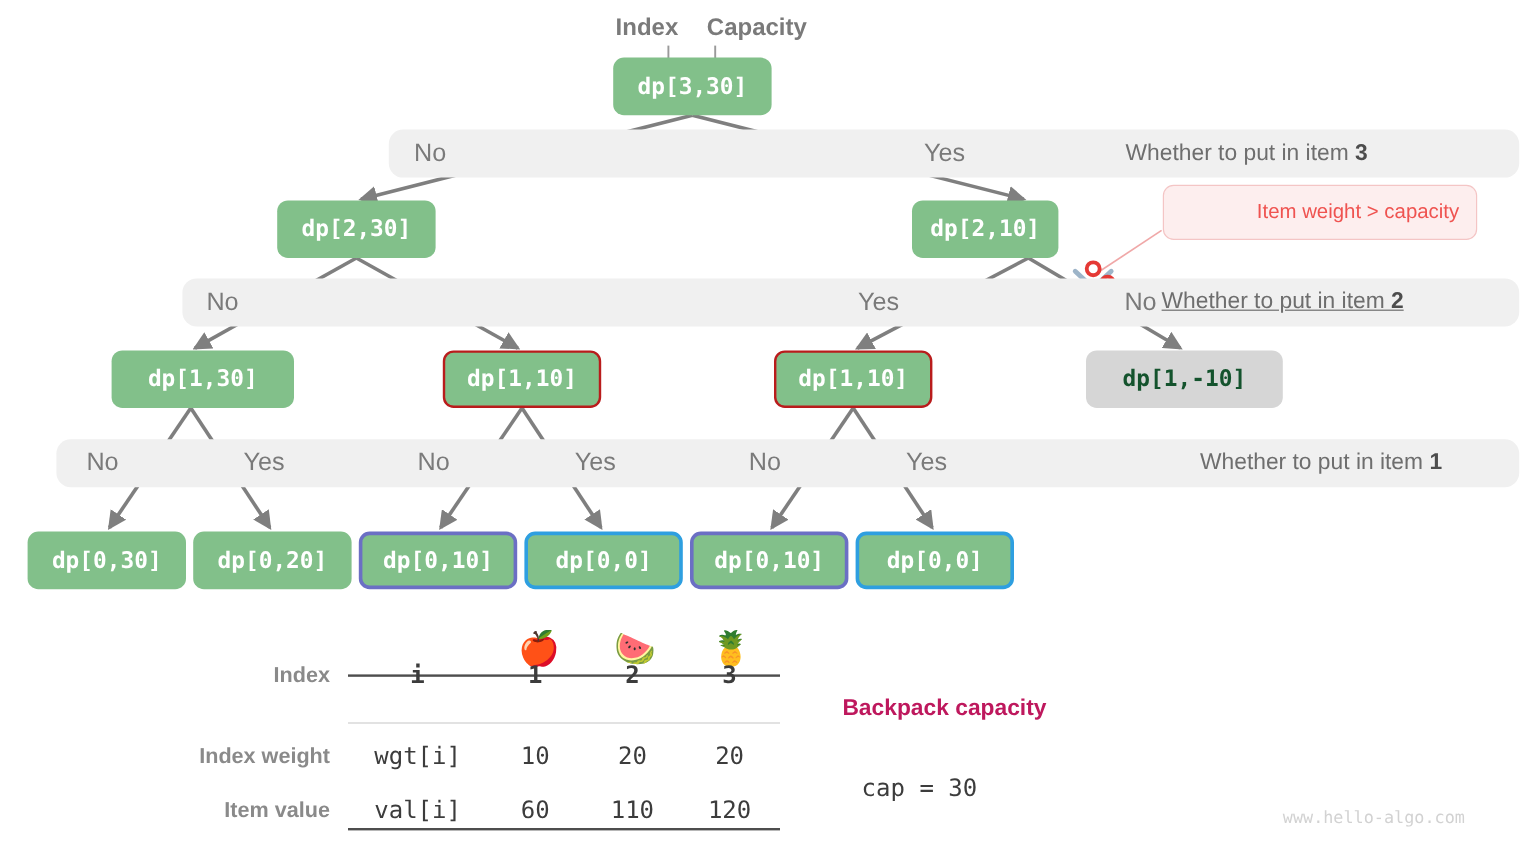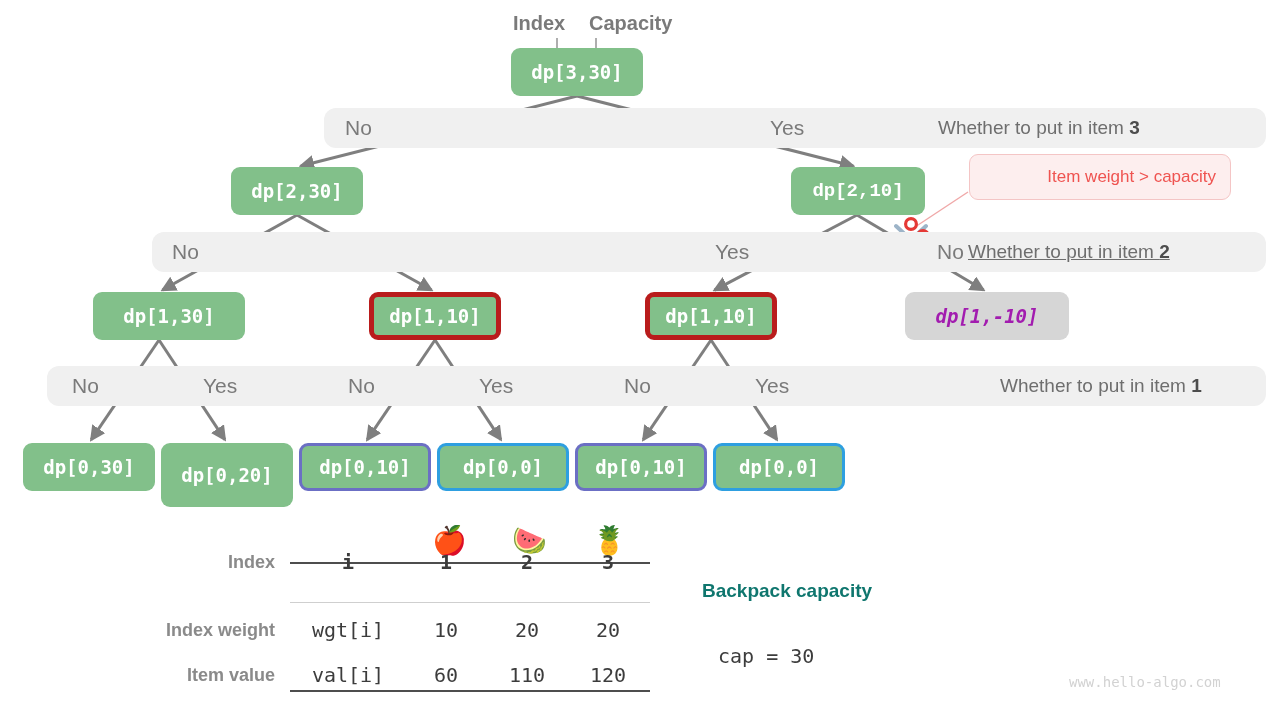--- a/index.html
+++ b/index.html
@@ -50,27 +50,26 @@
     color: #ffffff;
     font-family: "DejaVu Sans Mono", monospace;
     font-size: 19px;
     font-weight: bold;
     display: flex;
     align-items: center;
     justify-content: center;
     white-space: nowrap;
     letter-spacing: 0px;
   }
-  .node.b-orange { border: 5px solid #b91c1c; }
+  .node.b-orange { border: 2px solid #b91c1c; }
   .node.b-purple { border: 3px solid #6b6fc4; }
   .node.b-blue   { border: 3px solid #2e9fe0; }
   .node.muted {
     background: #d6d6d6;
-    color: #a21caf;
-    font-style: italic;
+    color: #14532d;
   }
   
   .hdr-lbl {
     position: absolute;
     font-size: 20px;
     font-weight: bold;
     color: #7a7a7a;
     white-space: nowrap;
   }
   
@@ -101,21 +100,21 @@
     text-align: center;
     white-space: nowrap;
   }
   .cell.hd { font-weight: bold; }
   .rule { position: absolute; background: #4d4d4d; height: 2px; }
   .rule.light { background: #cfcfcf; height: 1px; }
   .emoji { position: absolute; }
   
   .cap-t {
     position: absolute;
-    font-size: 19px; font-weight: bold; color: #0f766e;
+    font-size: 19px; font-weight: bold; color: #be185d;
     white-space: nowrap;
   }
   .cap-v {
     position: absolute;
     font-family: "DejaVu Sans Mono", monospace;
     font-size: 20px; color: #3c3c3c;
     white-space: nowrap;
   }
   .wm {
     position: absolute;
@@ -182,27 +181,27 @@
       <div class="band-lbl" style="left: 203px; top: 366px;">Yes</div>
       <div class="band-lbl" style="left: 348px; top: 366px;">No</div>
       <div class="band-lbl" style="left: 479px; top: 366px;">Yes</div>
       <div class="band-lbl" style="left: 624px; top: 366px;">No</div>
       <div class="band-lbl" style="left: 755px; top: 366px;">Yes</div>
       <div class="band-q" style="left: 1000px; top: 366px;"><span>Whether to put in item </span><b>1</b></div>
     </div>
   <div id="nodes-layer">
       <div class="node " style="left: 511px; top: 48px; width: 132px; height: 48px;">dp[3,30]</div>
       <div class="node " style="left: 231px; top: 167px; width: 132px; height: 48px;">dp[2,30]</div>
-      <div class="node " style="left: 791px; top: 167px; width: 134px; height: 48px; font-family: Liberation Mono, monospace;">dp[2,10]</div>
+      <div class="node " style="left: 760px; top: 167px; width: 122px; height: 48px;">dp[2,10]</div>
       <div class="node " style="left: 93px; top: 292px; width: 152px; height: 48px;">dp[1,30]</div>
       <div class="node b-orange" style="left: 369px; top: 292px; width: 132px; height: 48px;">dp[1,10]</div>
       <div class="node b-orange" style="left: 645px; top: 292px; width: 132px; height: 48px;">dp[1,10]</div>
       <div class="node muted" style="left: 905px; top: 292px; width: 164px; height: 48px;">dp[1,-10]</div>
       <div class="node " style="left: 23px; top: 443px; width: 132px; height: 48px;">dp[0,30]</div>
-      <div class="node " style="left: 161px; top: 443px; width: 132px; height: 64px;">dp[0,20]</div>
+      <div class="node " style="left: 161px; top: 443px; width: 132px; height: 48px;">dp[0,20]</div>
       <div class="node b-purple" style="left: 299px; top: 443px; width: 132px; height: 48px;">dp[0,10]</div>
       <div class="node b-blue" style="left: 437px; top: 443px; width: 132px; height: 48px;">dp[0,0]</div>
       <div class="node b-purple" style="left: 575px; top: 443px; width: 132px; height: 48px;">dp[0,10]</div>
       <div class="node b-blue" style="left: 713px; top: 443px; width: 132px; height: 48px;">dp[0,0]</div>
     </div>
 
   <div class="prune-box" style="left:969px; top:154px; width:262px;">
     <div class="prune-l2">Item weight &gt; capacity</div>
   </div>
 

